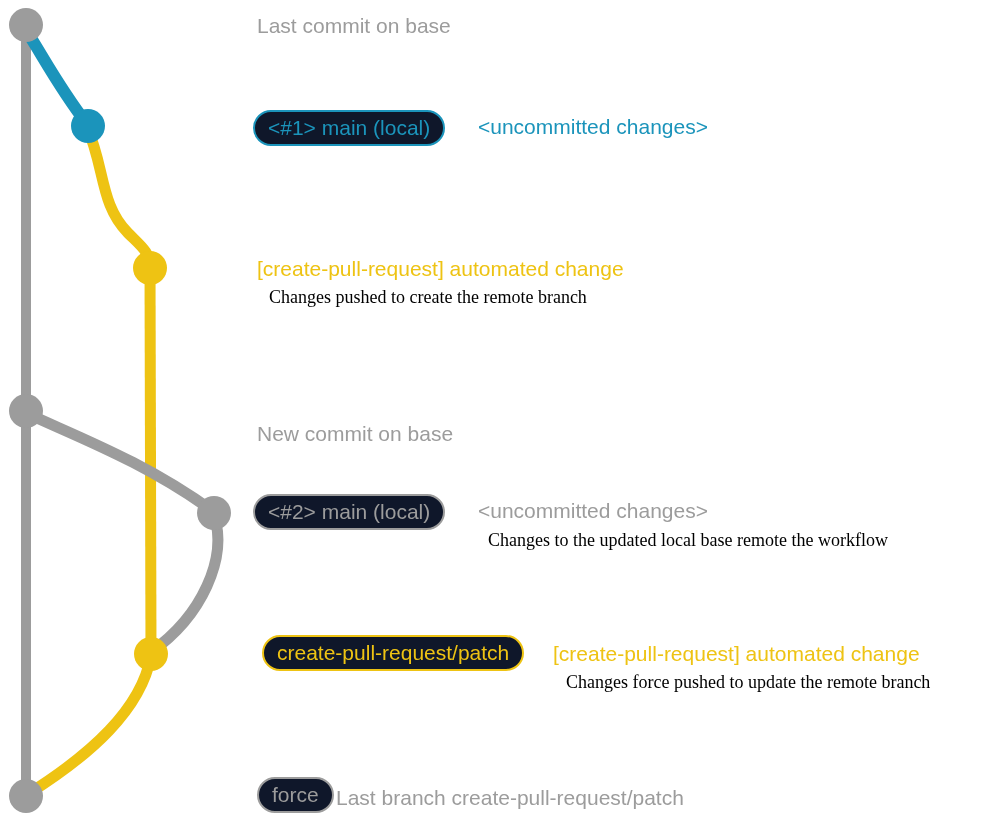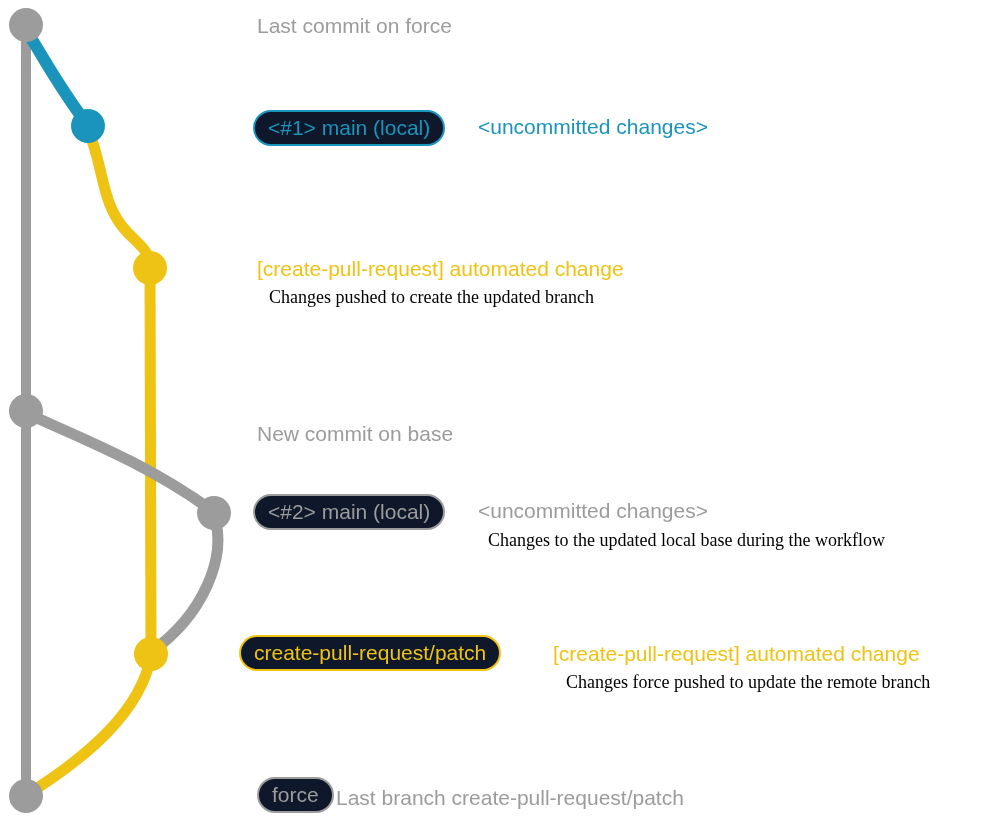--- a/index.html
+++ b/index.html
@@ -36,21 +36,21 @@
   #row-last-commit{left:257px;top:13px;}
   #row-main1-badge{left:253px;top:110px;}
   #row-main1-title{left:478px;top:114px;}
   #row-main1-desc{left:488px;top:144px;}
   #row-cpr1-title{left:257px;top:256px;}
   #row-cpr1-desc{left:269px;top:287px;}
   #row-new-commit{left:257px;top:399px;margin-top:22px;}
   #row-main2-badge{left:253px;top:494px;}
   #row-main2-title{left:478px;top:498px;}
   #row-main2-desc{left:488px;top:530px;}
-  #row-cpr2-badge{left:239px;top:635px;}
+  #row-cpr2-badge{left:262px;top:635px;}
   #row-cpr2-title{left:553px;top:641px;}
   #row-cpr2-desc{left:566px;top:672px;}
   #row-merge-badge{left:257px;top:777px;}
   #row-merge-title{left:336px;top:785px;}
 </style>
 </head>
 <body>
 
 <div class="canvas">
 
@@ -64,37 +64,37 @@
       <path d="M 214 515 C 228 558 202 616 151 652" fill="none" stroke="#9c9c9c" stroke-width="11" stroke-linecap="butt"></path>
       <circle cx="26" cy="25" r="17" fill="#9c9c9c"></circle>
       <circle cx="88" cy="126" r="17" fill="#1b94bb"></circle>
       <circle cx="150" cy="268" r="17" fill="#eec313"></circle>
       <circle cx="26" cy="411" r="17" fill="#9c9c9c"></circle>
       <circle cx="214" cy="513" r="17" fill="#9c9c9c"></circle>
       <circle cx="151" cy="654" r="17" fill="#eec313"></circle>
       <circle cx="26" cy="796" r="17" fill="#9c9c9c"></circle>
     </svg>
 
-  <div class="ann label c-gray" id="row-last-commit">Last commit on force</div>
+  <div class="ann label c-gray" id="row-last-commit">Last commit on base</div>
 
   <div class="ann" id="row-main1-badge">
     <span class="badge badge-blue">&lt;#1&gt; main (local)</span>
   </div>
   <div class="ann label c-blue" id="row-main1-title">&lt;uncommitted changes&gt;</div>
 
   <div class="ann label c-yellow" id="row-cpr1-title">[create-pull-request] automated change</div>
-  <div class="ann desc" id="row-cpr1-desc">Changes pushed to create the updated branch</div>
+  <div class="ann desc" id="row-cpr1-desc">Changes pushed to create the remote branch</div>
 
   <div class="ann label c-gray" id="row-new-commit">New commit on base</div>
 
   <div class="ann" id="row-main2-badge">
     <span class="badge badge-gray">&lt;#2&gt; main (local)</span>
   </div>
   <div class="ann label c-gray" id="row-main2-title">&lt;uncommitted changes&gt;</div>
-  <div class="ann desc" id="row-main2-desc">Changes to the updated local base during the workflow</div>
+  <div class="ann desc" id="row-main2-desc">Changes to the updated local base remote the workflow</div>
 
   <div class="ann" id="row-cpr2-badge">
     <span class="badge badge-yellow">create-pull-request/patch</span>
   </div>
   <div class="ann label c-yellow" id="row-cpr2-title">[create-pull-request] automated change</div>
   <div class="ann desc" id="row-cpr2-desc">Changes force pushed to update the remote branch</div>
 
   <div class="ann" id="row-merge-badge">
     <span class="badge badge-gray">force</span>
   </div>

